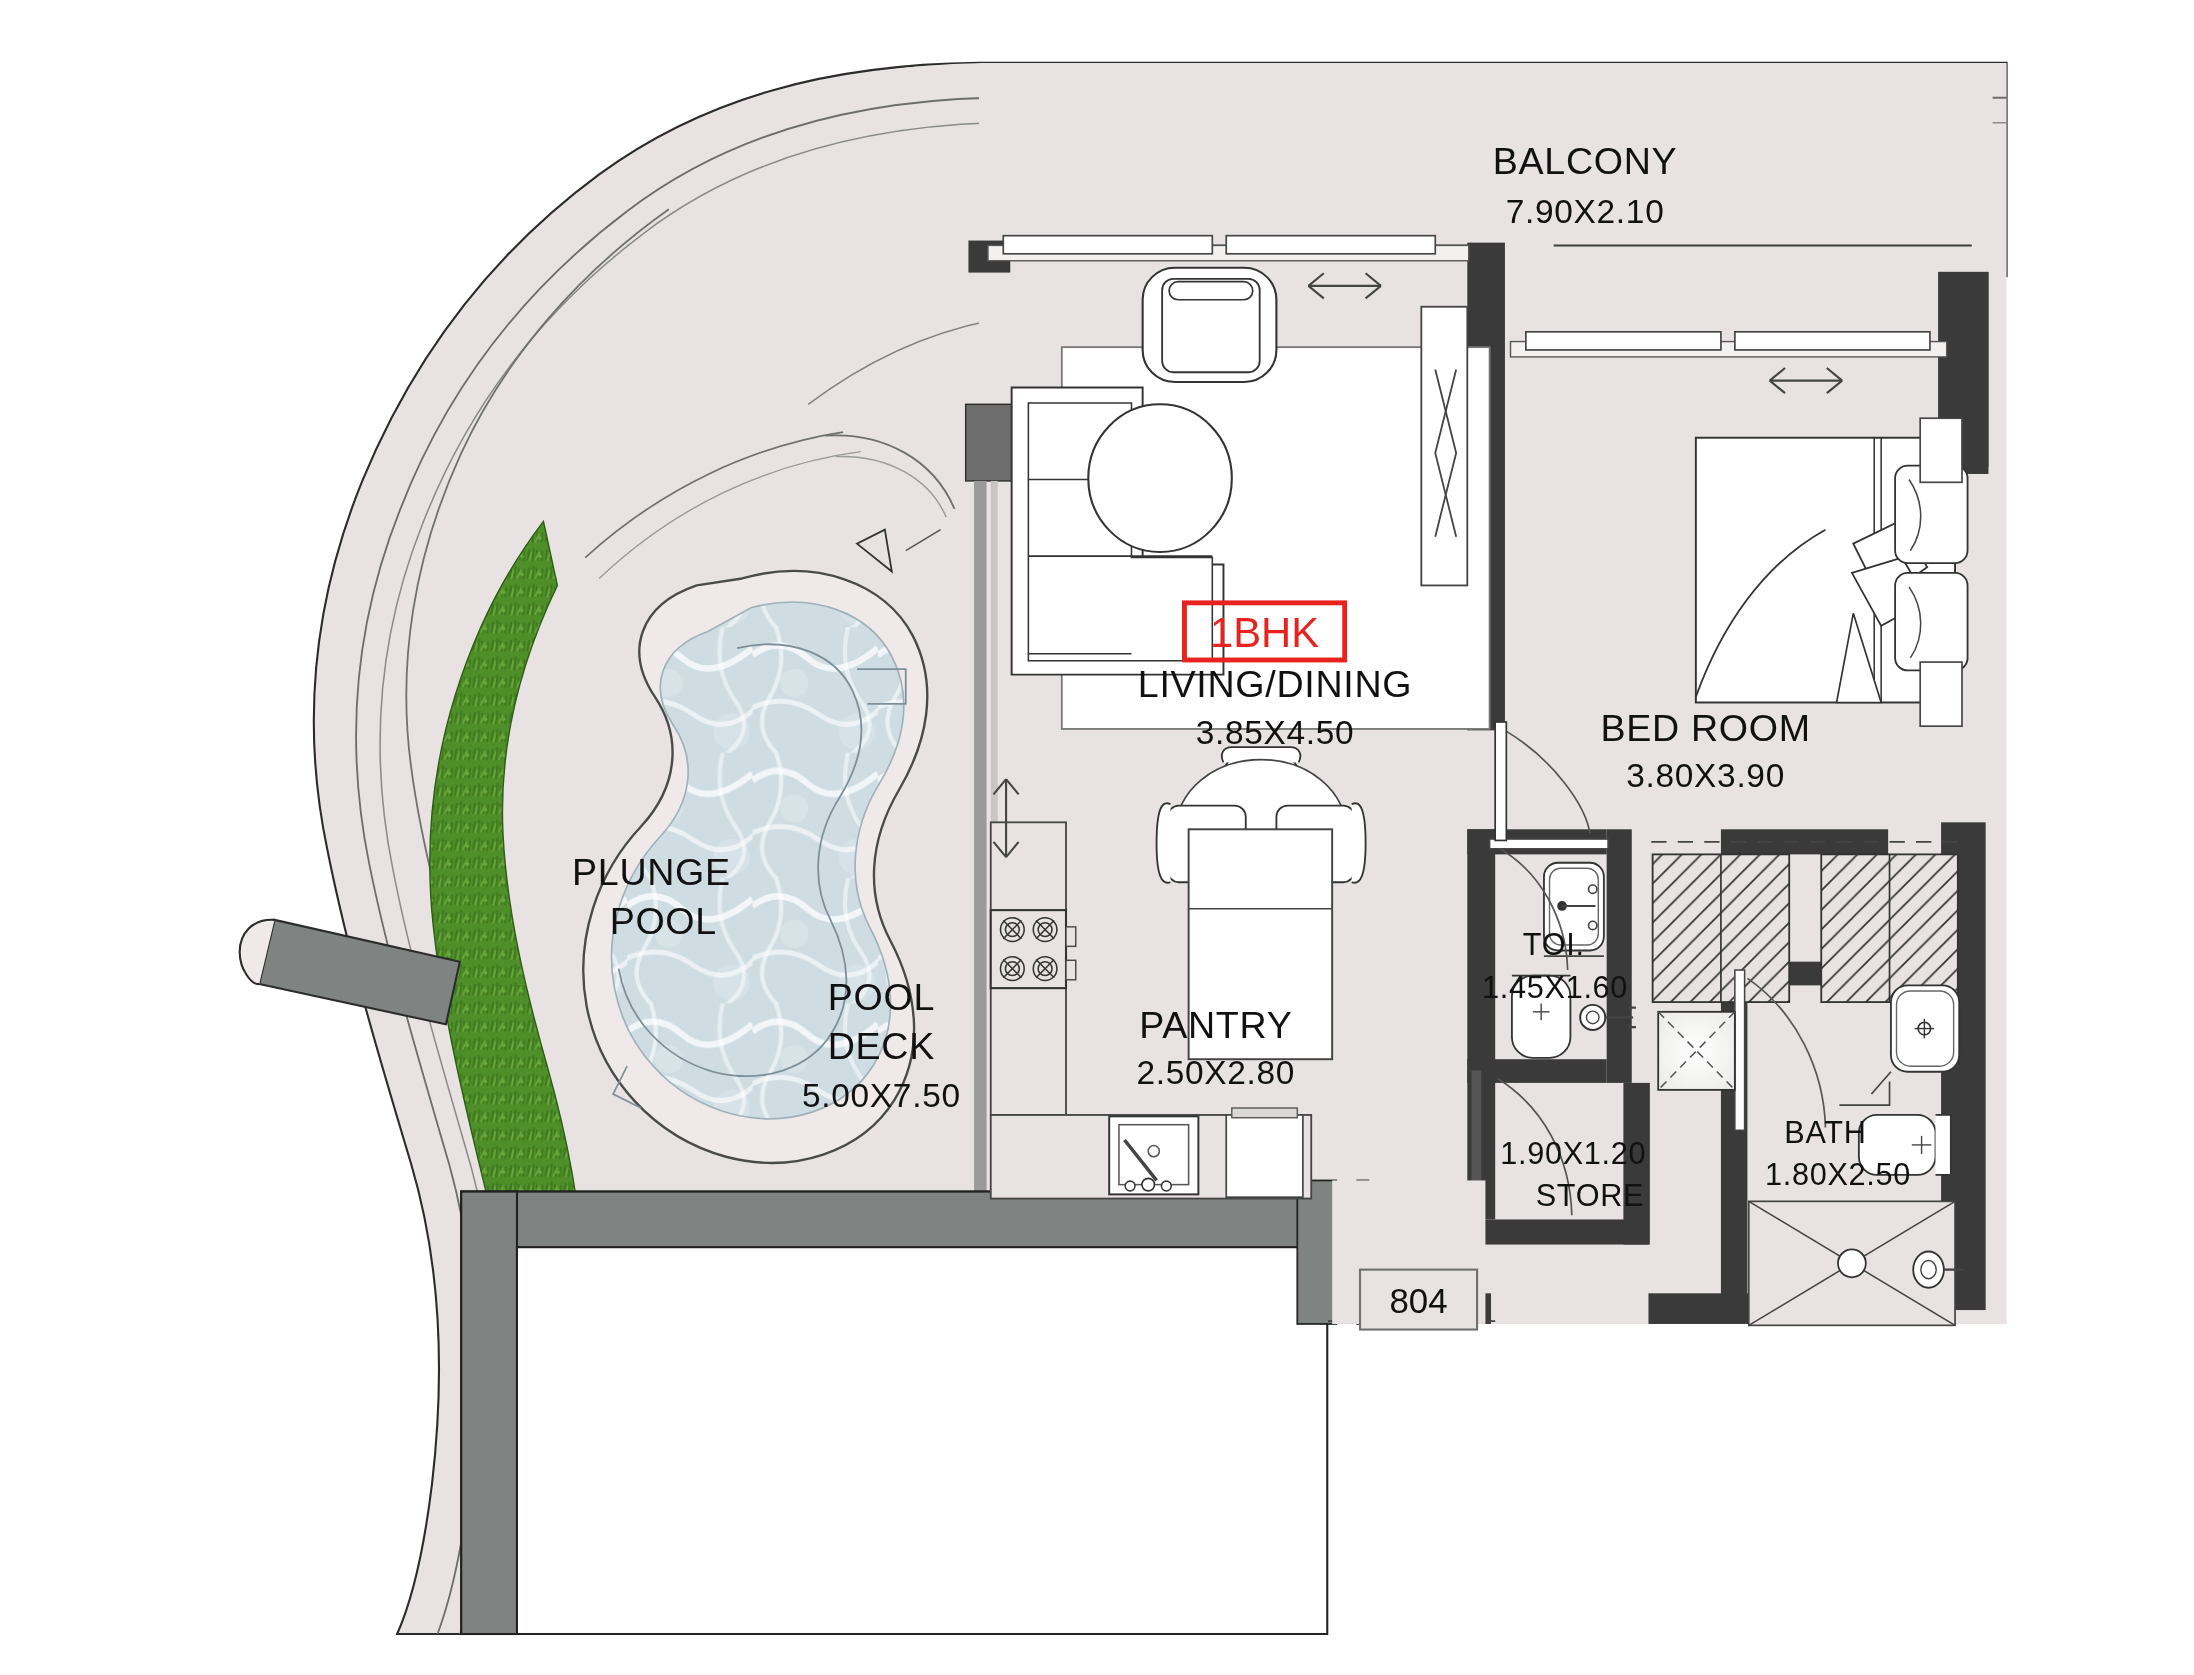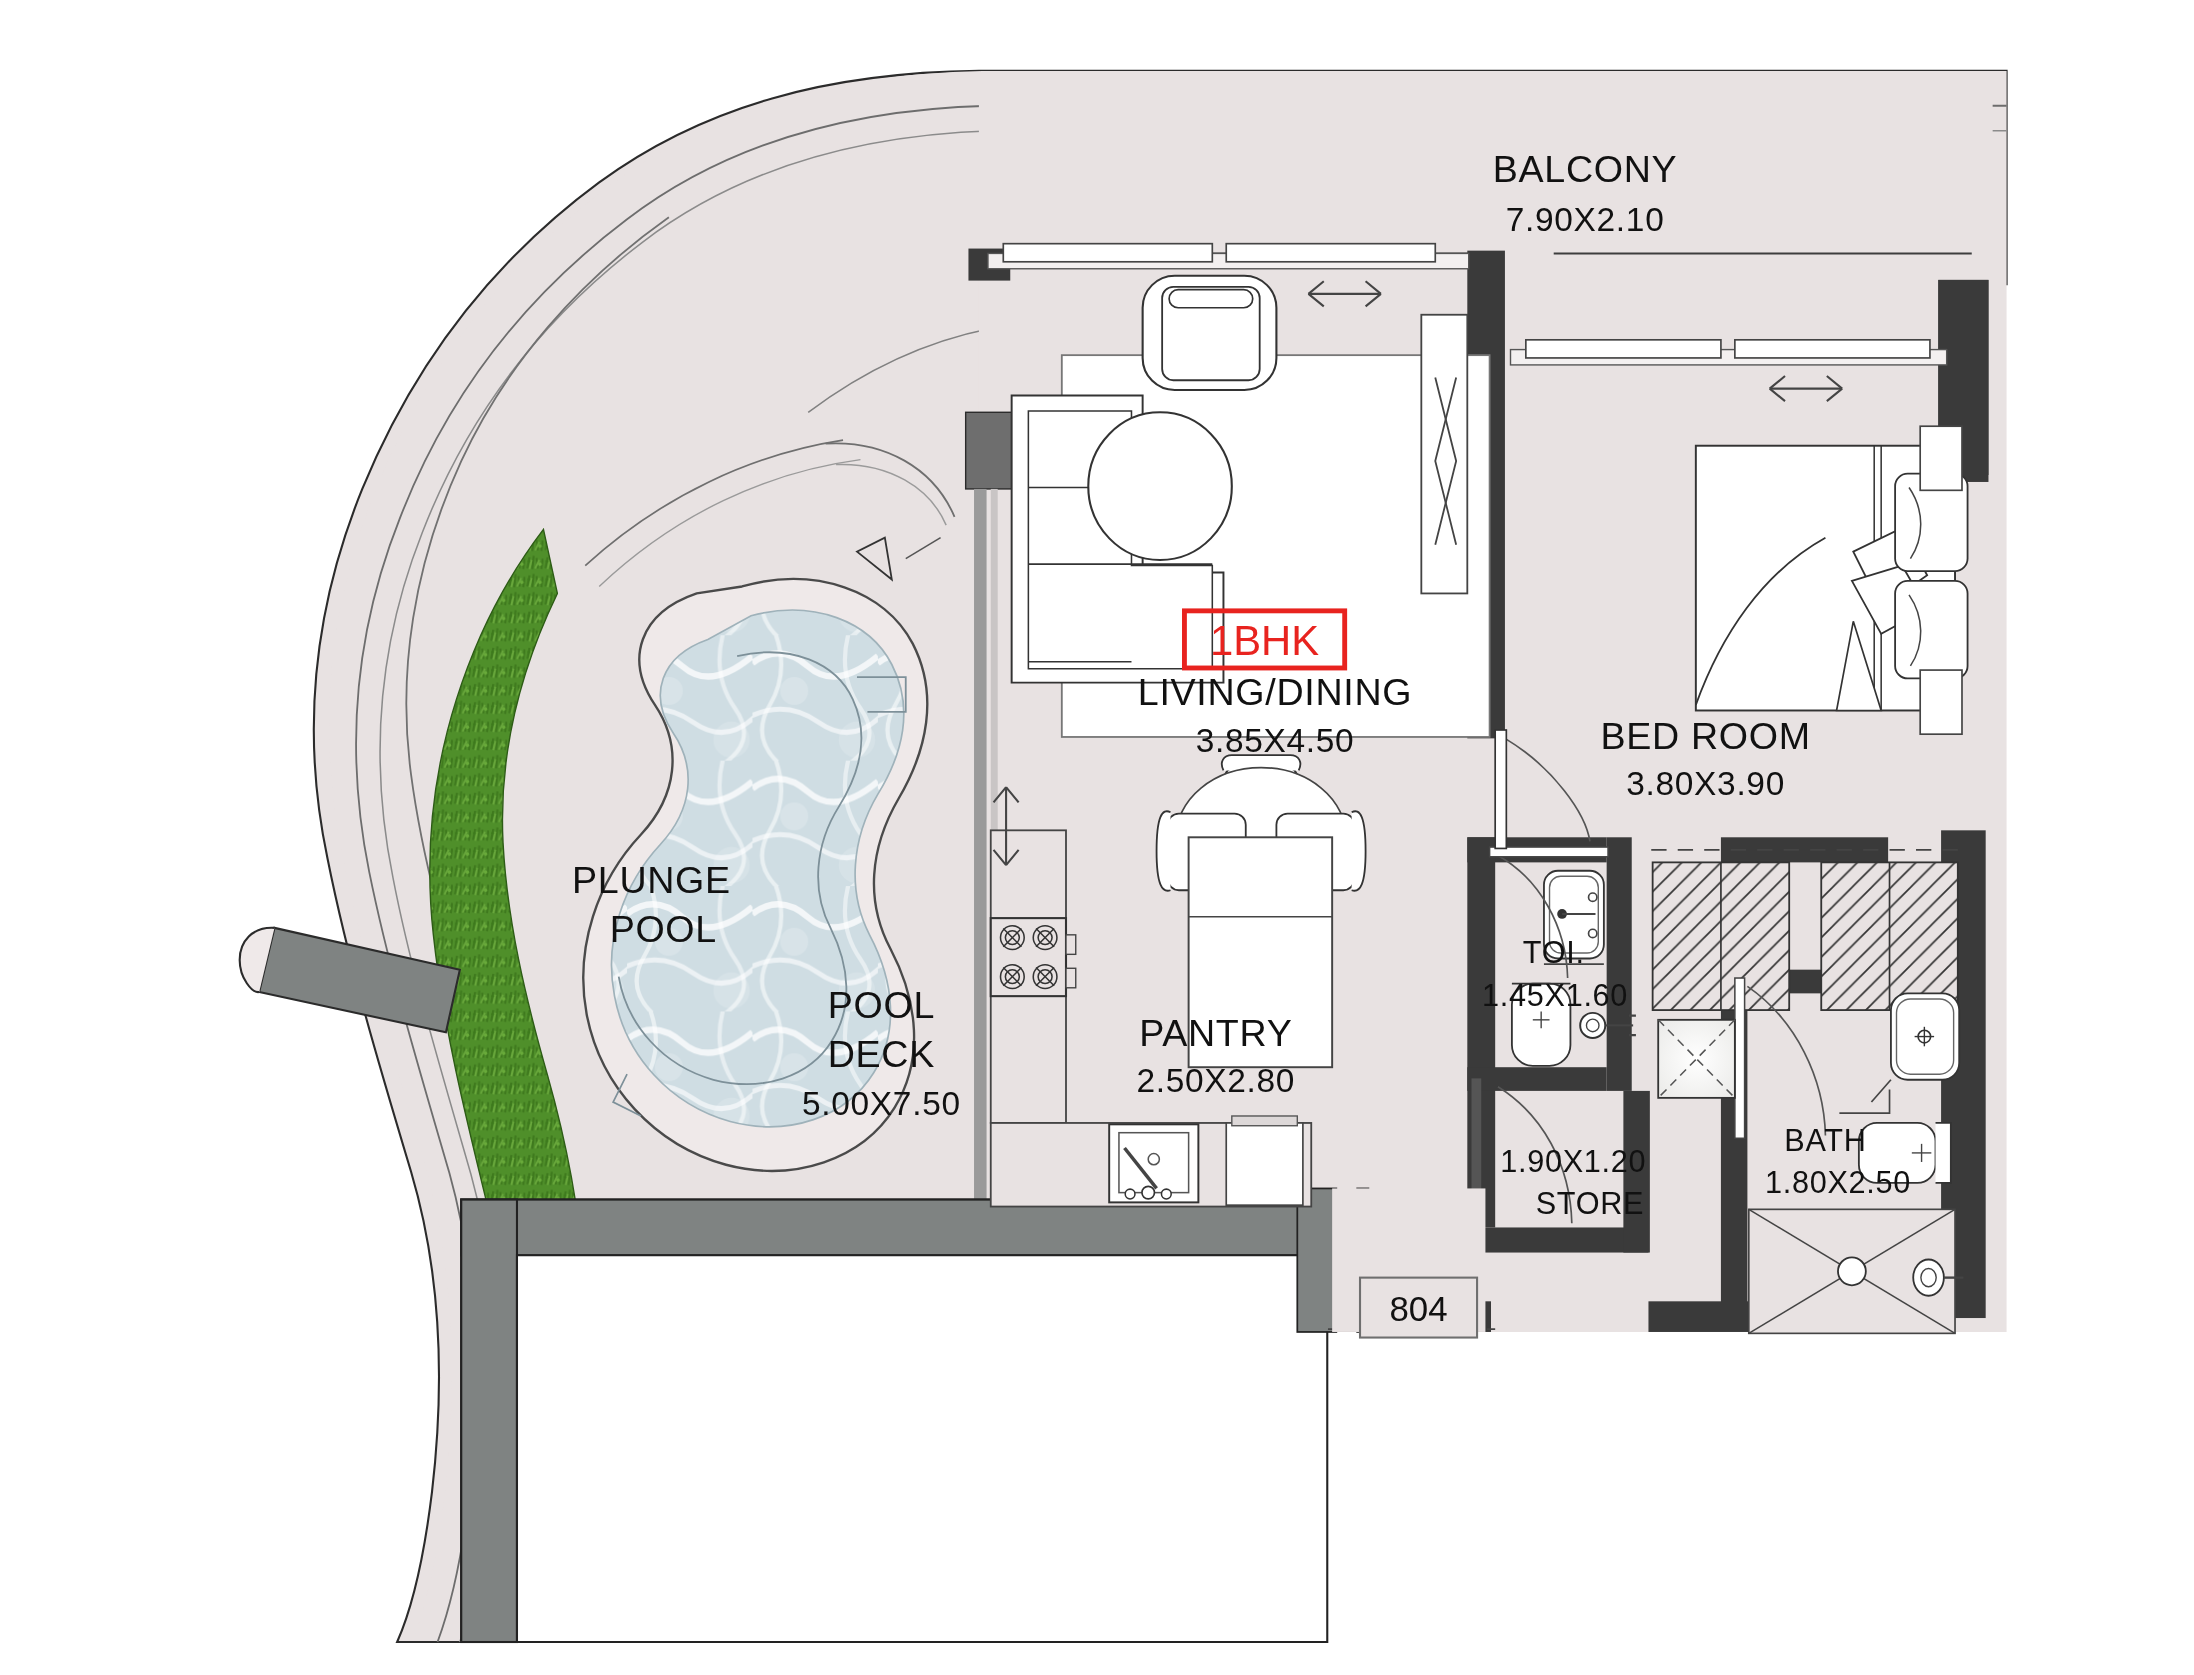--- a/index.html
+++ b/index.html
@@ -1,21 +1,21 @@
 <!DOCTYPE html>
 <html style="font-size:11px"><head>
 <meta charset="utf-8">
 <title>Floor Plan</title>
 <style>
   html,body{margin:0;padding:0;background:#ffffff;}
   body{
     font-family:"Liberation Sans", sans-serif;
     width:2194px;height:1676px;position:relative;overflow:hidden;
   }
-  #stage{position:absolute;left:0;top:8px;width:2194px;height:1408px;}
+  #stage{position:absolute;left:0;top:0;width:2194px;height:1408px;}
   svg{display:block;}
   .roomlabel{
     font-family:"Liberation Sans", sans-serif;
     font-weight:400;
     fill:#111111;
     text-anchor:middle;
     letter-spacing:1px;
   }
   .rl-name{font-size:54px;}
   .rl-dim{font-size:48px;}

